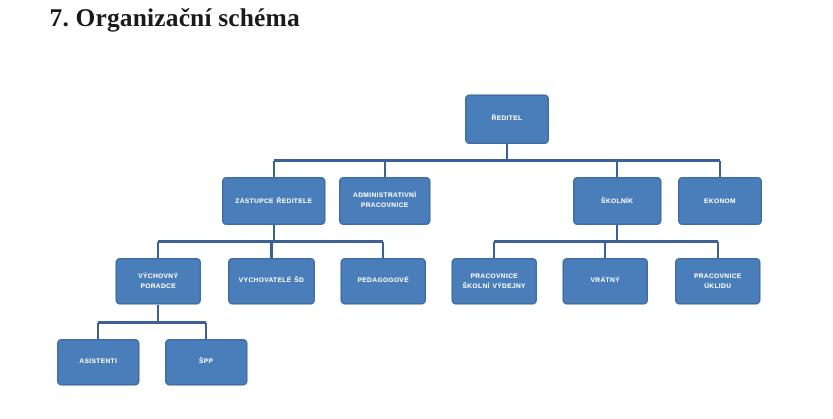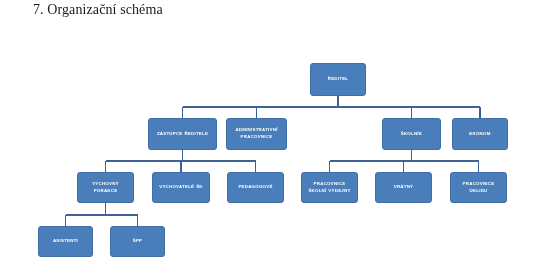--- a/index.html
+++ b/index.html
@@ -16,22 +16,22 @@
     overflow: hidden;
     font-family: "Liberation Sans", sans-serif;
   }
 
   
   #doc-title {
     position: absolute;
     left: 33px;
     top: 2px;
     font-family: "Liberation Serif", serif;
-    font-weight: normal;
-    font-size: 14px;
+    font-weight: bold;
+    font-size: 17px;
     color: #1a1a1a;
     letter-spacing: 0.1px;
     white-space: nowrap;
   }
 
   
   #chart {
     position: absolute;
     left: 0;
     top: 0;

